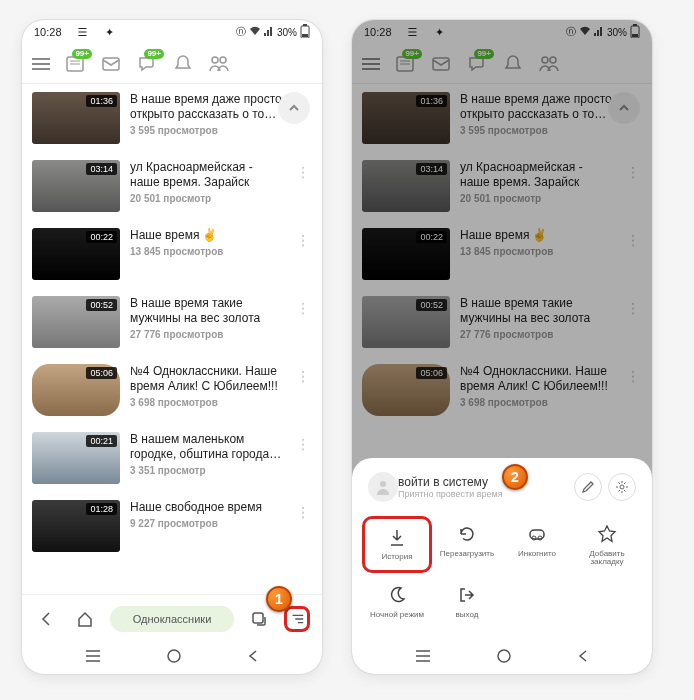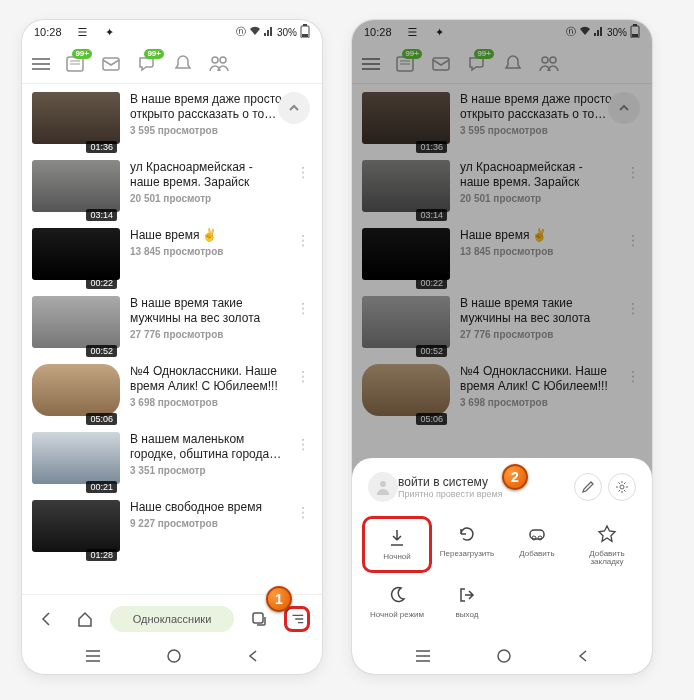--- a/index.html
+++ b/index.html
@@ -59,21 +59,21 @@
     align-items: flex-start;
   }
   .thumb {
     width: 88px; height: 52px; background: #333;
     border-radius: 3px; position: relative; flex-shrink: 0;
     background-size: cover;
   }
   .duration {
     position: absolute; top: 3px; right: 3px;
     background: rgba(0,0,0,.8); color: #fff;
-    font-size: 9px; padding: 1px 4px; border-radius: 2px; margin-top: 46px;
+    font-size: 9px; padding: 1px 4px; border-radius: 2px;
   }
   .vinfo { flex: 1; min-width: 0; }
   .vtitle { font-size: 12px; color: #222; line-height: 1.25; margin-bottom: 3px;
     display: -webkit-box; -webkit-line-clamp: 2; -webkit-box-orient: vertical; overflow: hidden; }
   .views { font-size: 10px; color: #999; font-weight: bold; }
   .dots { color: #bbb; font-size: 14px; padding: 4px 2px; }
 
   .scroll-top-btn {
     position: absolute; top: 72px; right: 12px;
     width: 32px; height: 32px; border-radius: 50%;
@@ -490,41 +490,41 @@
       </div>
     </div>
     <div class="sheet-grid" id="sheet-grid">
         <div class="sheet-cell hl-red">
           <div class="sheet-icon">
     <svg width="20" height="20" viewBox="0 0 20 20">
               <path d="M10 3v10m0 0l-4-4m4 4l4-4M4 18h12" fill="none" stroke="#444" stroke-width="1.5"></path>
             </svg>
 
   </div>
-  <div class="sheet-label">Ночной</div>
+  <div class="sheet-label">История</div>
         </div>
         <div class="sheet-cell">
           <div class="sheet-icon">
     <svg width="20" height="20" viewBox="0 0 20 20">
               <path d="M4 10a6 6 0 1 1 2 4.5M4 10V5m0 5h5" fill="none" stroke="#444" stroke-width="1.5"></path>
             </svg>
 
   </div>
   <div class="sheet-label">Перезагрузить</div>
         </div>
         <div class="sheet-cell">
           <div class="sheet-icon">
     <svg width="20" height="20" viewBox="0 0 20 20">
               <rect x="3" y="6" width="14" height="9" rx="4" fill="none" stroke="#444" stroke-width="1.5"></rect>
               <circle cx="7" cy="14" r="2" fill="none" stroke="#444"></circle>
               <circle cx="13" cy="14" r="2" fill="none" stroke="#444"></circle>
             </svg>
 
   </div>
-  <div class="sheet-label">Добавить</div>
+  <div class="sheet-label">Инкогнито</div>
         </div>
         <div class="sheet-cell">
           <div class="sheet-icon">
     <svg width="20" height="20" viewBox="0 0 20 20">
               <path d="M10 2l2.5 5 5.5.8-4 4 1 5.5L10 14l-5 3.3 1-5.5-4-4L7.5 7z" fill="none" stroke="#444" stroke-width="1.3"></path>
             </svg>
 
   </div>
   <div class="sheet-label">Добавить закладку</div>
         </div>

